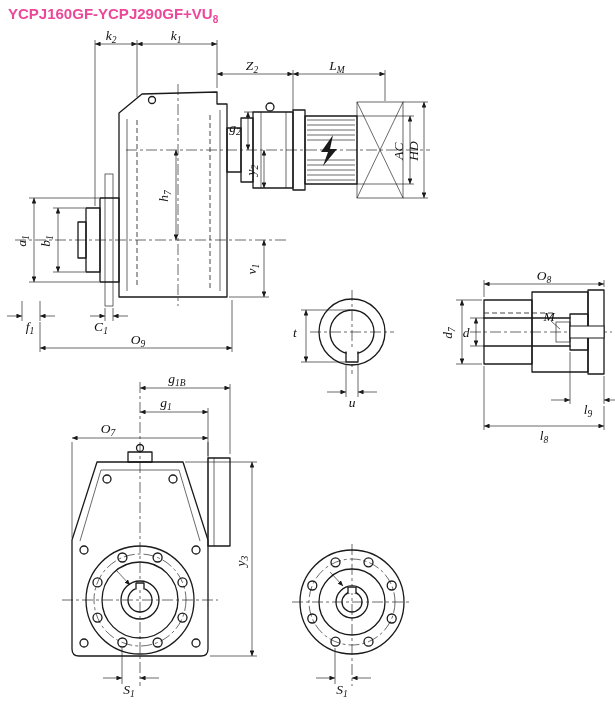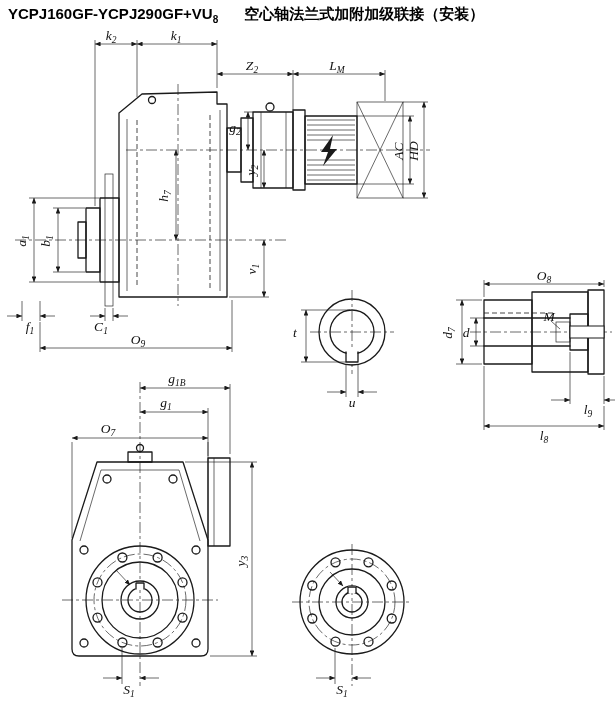--- a/index.html
+++ b/index.html
@@ -1,19 +1,19 @@
 <!DOCTYPE html>
 <html><head>
 <meta charset="utf-8">
 <style>
   html,body{margin:0;padding:0;background:#e8e8e8;}
   .page{position:relative;width:615px;height:705px;background:#ffffff;overflow:hidden;
         font-family:"Liberation Sans",sans-serif;}
   .title-bar{position:absolute;top:5px;left:8px;right:16px;display:flex;gap:26px;
-             font-weight:bold;font-size:15px;color:#000000;white-space:nowrap;}
+             font-weight:bold;font-size:15px;color:#ec4899;white-space:nowrap;}
   .title-model sub{font-size:10px;}
   svg{position:absolute;left:0;top:0;}
   .ln{fill:none;stroke:#1a1a1a;stroke-width:1.3;stroke-linejoin:round;stroke-linecap:round;}
   .tn{fill:none;stroke:#1a1a1a;stroke-width:0.65;}
   .cl{fill:none;stroke:#1a1a1a;stroke-width:0.65;stroke-dasharray:11 3 3 3;}
   .hdn{fill:none;stroke:#1a1a1a;stroke-width:0.8;stroke-dasharray:5 3;}
   .white{fill:#ffffff;stroke:none;}
   text.dim{font-family:"Liberation Serif",serif;font-style:italic;font-size:13.5px;
            fill:#111;text-anchor:middle;}
   text.dim tspan.sub{font-size:9.5px;}
@@ -275,16 +275,15 @@
 
       <line class="tn" x1="335" y1="648" x2="335" y2="684"></line>
       <line class="tn" x1="316" y1="678" x2="335" y2="678" marker-end="url(#arr)"></line>
       <line class="tn" x1="371" y1="678" x2="352" y2="678" marker-end="url(#arr)"></line>
       <text class="dim" x="342" y="694"><tspan>S</tspan><tspan class="sub" dy="3">1</tspan></text>
     </g>
   </svg>
 
   <div class="title-bar">
     <span class="title-model"><span>YCPJ160GF-YCPJ290GF+VU</span><sub>8</sub></span>
-    <span class="title-desc">空心轴法兰式加附加级联接（安装）</span>
   </div>
 
 </div>
 
 </body></html>

